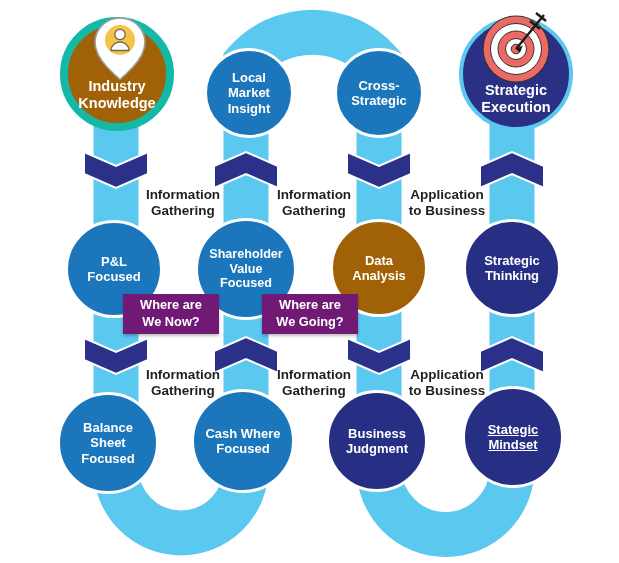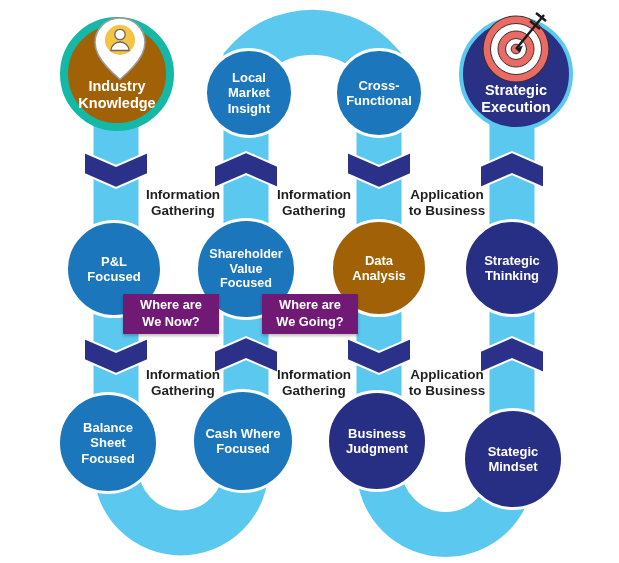--- a/index.html
+++ b/index.html
@@ -58,21 +58,21 @@
   </svg>
 
   <div class="circle" style="left:204px;top:48px;width:90px;height:90px;background:#1B76BC;">
     <span>Local
 Market
 Insight</span>
   </div>
 
   <div class="circle" style="left:334px;top:48px;width:90px;height:90px;background:#1B76BC;">
     <span>Cross-
-Functional</span>
+Strategic</span>
   </div>
 
   <div class="circle big" style="left:459px;top:17px;width:114px;height:114px;background:#2A3184;border:4px solid #5BC8F0;">
     <span>Strategic
 Execution</span>
   </div>
 
   <svg class="icon-abs" style="left:480px;top:11px;" width="90" height="76" viewBox="0 0 90 76">
     <circle cx="36" cy="38" r="33" fill="#EC6A64" stroke="#333" stroke-width="1.2"></circle>
     <circle cx="36" cy="38" r="25.5" fill="#ffffff" stroke="#333" stroke-width="1"></circle>
@@ -109,21 +109,21 @@
 Focused</span>
   </div>
   <div class="circle" style="left:191px;top:389px;width:104px;height:104px;background:#1B76BC;">
     <span>Cash Where
 Focused</span>
   </div>
   <div class="circle" style="left:326px;top:390px;width:102px;height:102px;background:#272F85;">
     <span>Business
 Judgment</span>
   </div>
-  <div class="circle" style="left:462px;top:408px;width:102px;height:102px;background:#272F85;">
+  <div class="circle" style="left:462px;top:386px;width:102px;height:102px;background:#272F85;text-decoration:underline;">
     <span>Stategic
 Mindset</span>
   </div>
 
   <div class="qbox" style="left:123px;top:294px;width:96px;height:40px;">
     <span>Where are
 We Now?</span>
   </div>
   <div class="qbox" style="left:262px;top:294px;width:96px;height:40px;">
     <span>Where are

